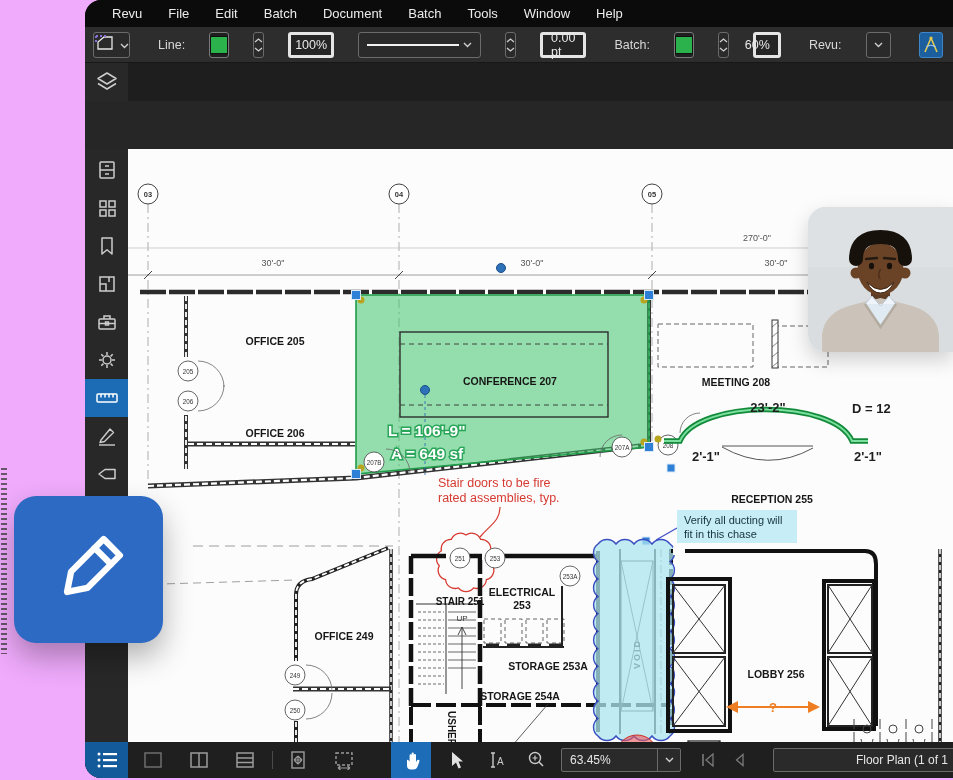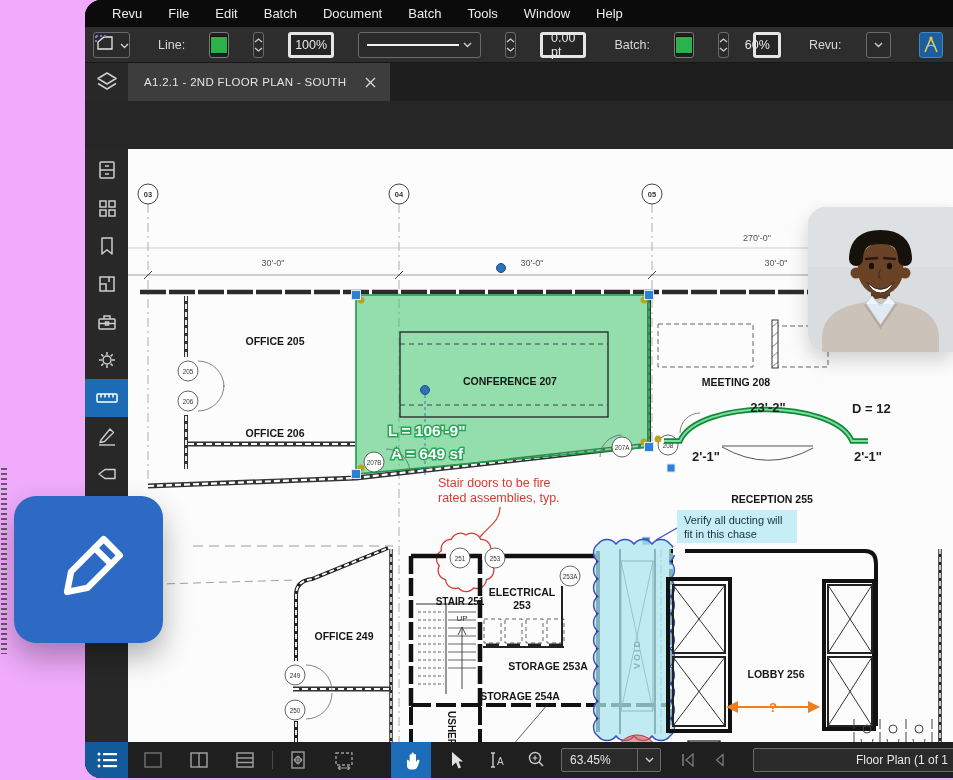--- a/index.html
+++ b/index.html
@@ -54,21 +54,21 @@
   .red-note{font-size:12.5px;fill:#d63a31;}
   .cyan-note-text{font-size:11px;fill:#14323d;}
 
   .statusbar{height:36px;background:#1f1f1f;display:flex;align-items:center;gap:6px;flex:0 0 auto;}
   .sb-list{width:43px;height:36px;background:#135a9b;display:flex;align-items:center;justify-content:center;flex:0 0 auto;}
   .sb-btn{width:26px;height:26px;display:flex;align-items:center;justify-content:center;flex:0 0 auto;}
   .sb-hand{width:40px;height:36px;background:#1c6cb8;display:flex;align-items:center;justify-content:center;flex:0 0 auto;}
   .sb-divider{width:1px;height:18px;background:#4a4a4a;flex:0 0 auto;}
   .sb-field{height:24px;background:#2a2a2a;border:1px solid #6b6b6b;border-radius:2px;color:#e6e6e6;
             font-size:12px;display:flex;align-items:center;box-sizing:border-box;}
-  .sb-zoom{width:100px;justify-content:space-between;padding-left:8px;margin-left:6px;}
+  .sb-zoom{width:120px;justify-content:space-between;padding-left:8px;margin-left:6px;}
   .sb-zoom-chev{width:22px;height:22px;border-left:1px solid #6b6b6b;display:flex;align-items:center;justify-content:center;}
   .sb-page{flex:1;margin-right:-4px;justify-content:flex-end;padding-right:8px;margin-left:14px;}
 
   
   .photo-card{position:absolute;left:808px;top:207px;width:145px;height:145px;
               border-radius:18px 0 0 18px;overflow:hidden;box-shadow:0 8px 20px rgba(0,0,0,.18);z-index:30;}
   .blue-card{position:absolute;left:14px;top:496px;width:149px;height:147px;border-radius:22px;
              background:#2d6ac3;box-shadow:0 14px 30px rgba(0,0,0,.30);display:flex;
              align-items:center;justify-content:center;z-index:40;}
   .artifact{position:absolute;left:1px;top:468px;width:6px;height:186px;opacity:.75;z-index:5;
@@ -174,28 +174,20 @@
         </svg>
       </div>
     </div>
 
     <div class="tabbar">
       <div class="tab-rail-slot">
         <svg width="24" height="24" viewBox="0 0 24 24">
           <path d="M12 3 L21 8.5 L12 14 L3 8.5 Z" fill="none" stroke="#cdcdcd" stroke-width="1.5" stroke-linejoin="round"></path>
           <path d="M3 13.5 L12 19 L21 13.5" fill="none" stroke="#cdcdcd" stroke-width="1.5" stroke-linejoin="round"></path>
         </svg>
-      </div>
-      <div class="tab">
-        <span class="tab-title">A1.2.1 - 2ND FLOOR PLAN - SOUTH</span>
-        <span class="tab-close">
-          <svg width="11" height="11" viewBox="0 0 11 11">
-              <path d="M1 1 L10 10 M10 1 L1 10" stroke="#d6d6d6" stroke-width="1.4"></path>
-            </svg>
-        </span>
       </div>
     </div>
 
     <div class="body">
       <div class="sidebar">
         <div class="side-item">
           <svg width="22" height="22" viewBox="0 0 22 22" fill="none" stroke="#cdcdcd" stroke-width="1.5">
             <rect x="4" y="3" width="14" height="16" rx="1"></rect>
               <line x1="4" y1="11" x2="18" y2="11"></line>
               <line x1="9" y1="7" x2="13" y2="7"></line>

